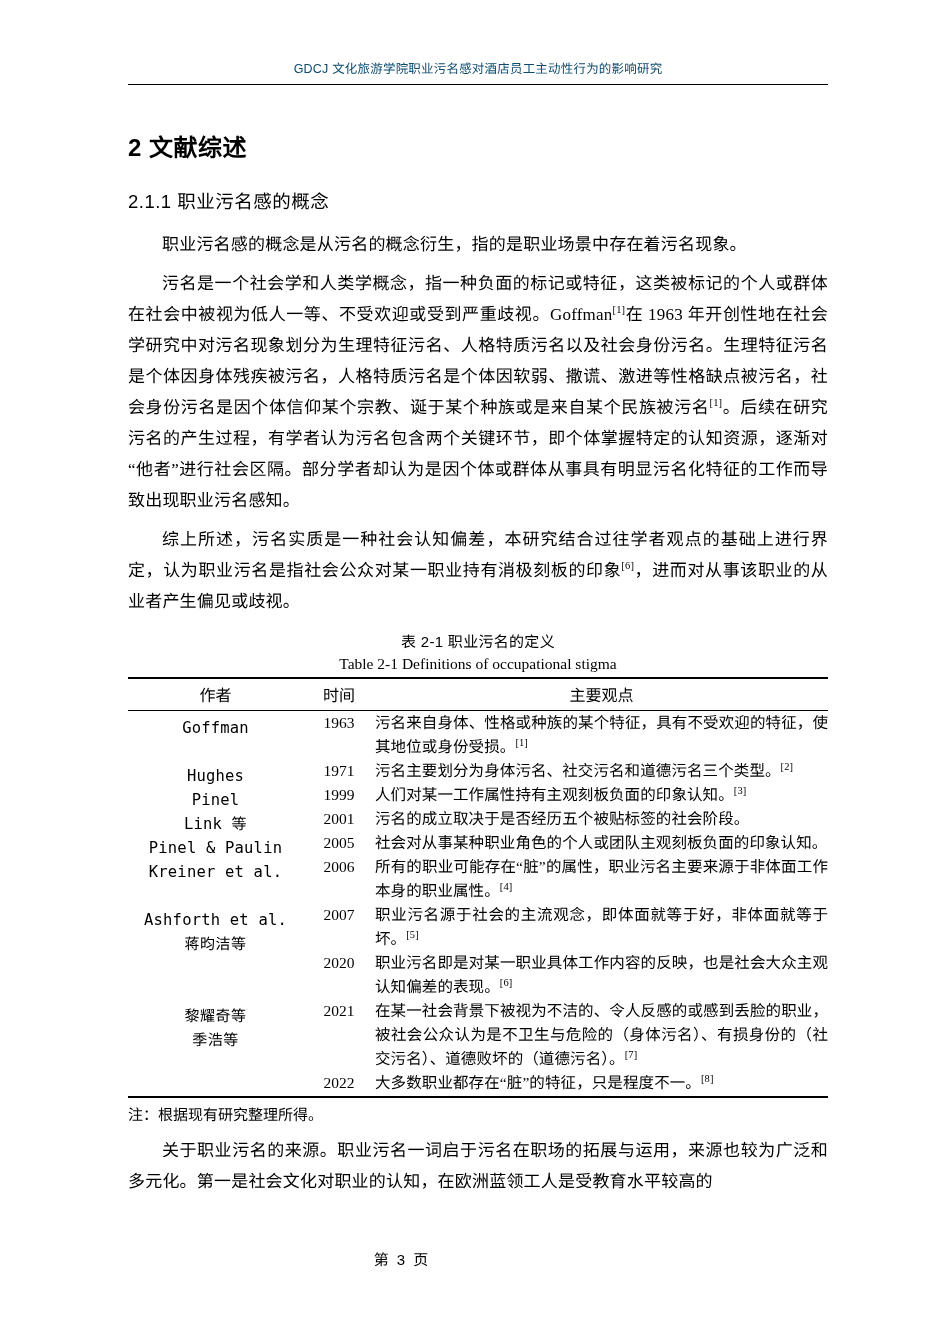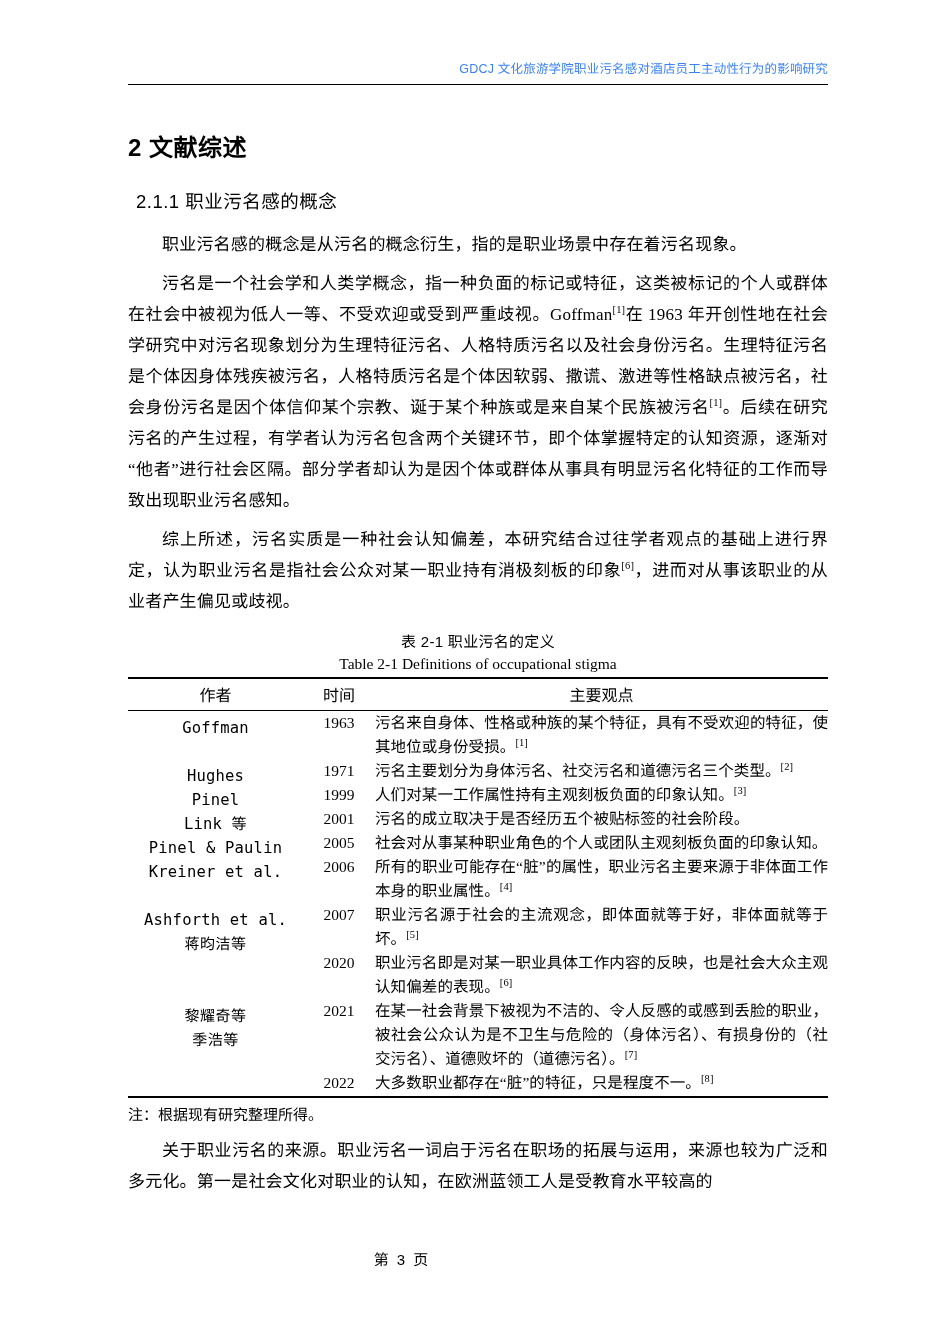--- a/index.html
+++ b/index.html
@@ -22,26 +22,26 @@
     box-sizing: border-box;
   }
 
   
   .run-head {
     position: absolute;
     left: 128px;
     top: 58px;
     width: 700px;
     display: flex;
-    justify-content: flex-end;
+    justify-content: center;
     align-items: flex-end;
     font-family: "Liberation Sans", "DejaVu Sans", sans-serif;
     font-size: 12.5px;
     letter-spacing: 0.2px;
-    color: #3b82f6;
+    color: #0c4a6e;
   }
   .run-head .rh-left { white-space: nowrap; }
   .run-head .rh-right { white-space: nowrap; }
   .head-rule {
     position: absolute;
     left: 128px;
     top: 84px;
     width: 700px;
     border-top: 1.6px solid #000;
   }
@@ -67,21 +67,21 @@
     font-weight: normal;
     font-size: 21px;
     margin: 30px 0 0 0;
     line-height: 1.35;
     letter-spacing: 0.5px;
   }
   h3.h-sub {
     font-family: "Liberation Sans", "DejaVu Sans", sans-serif;
     font-weight: normal;
     font-size: 18.5px;
-    margin: 26px 0 0 8px;
+    margin: 26px 0 0 0;
     line-height: 1.35;
     letter-spacing: 0.5px;
   }
   h3.h-sub.tight { margin-top: 18px; }
 
   p.body-p {
     font-family: "Liberation Serif", "DejaVu Serif", serif;
     font-size: 17px;
     line-height: 31px;
     margin: 8px 0 0 0;

